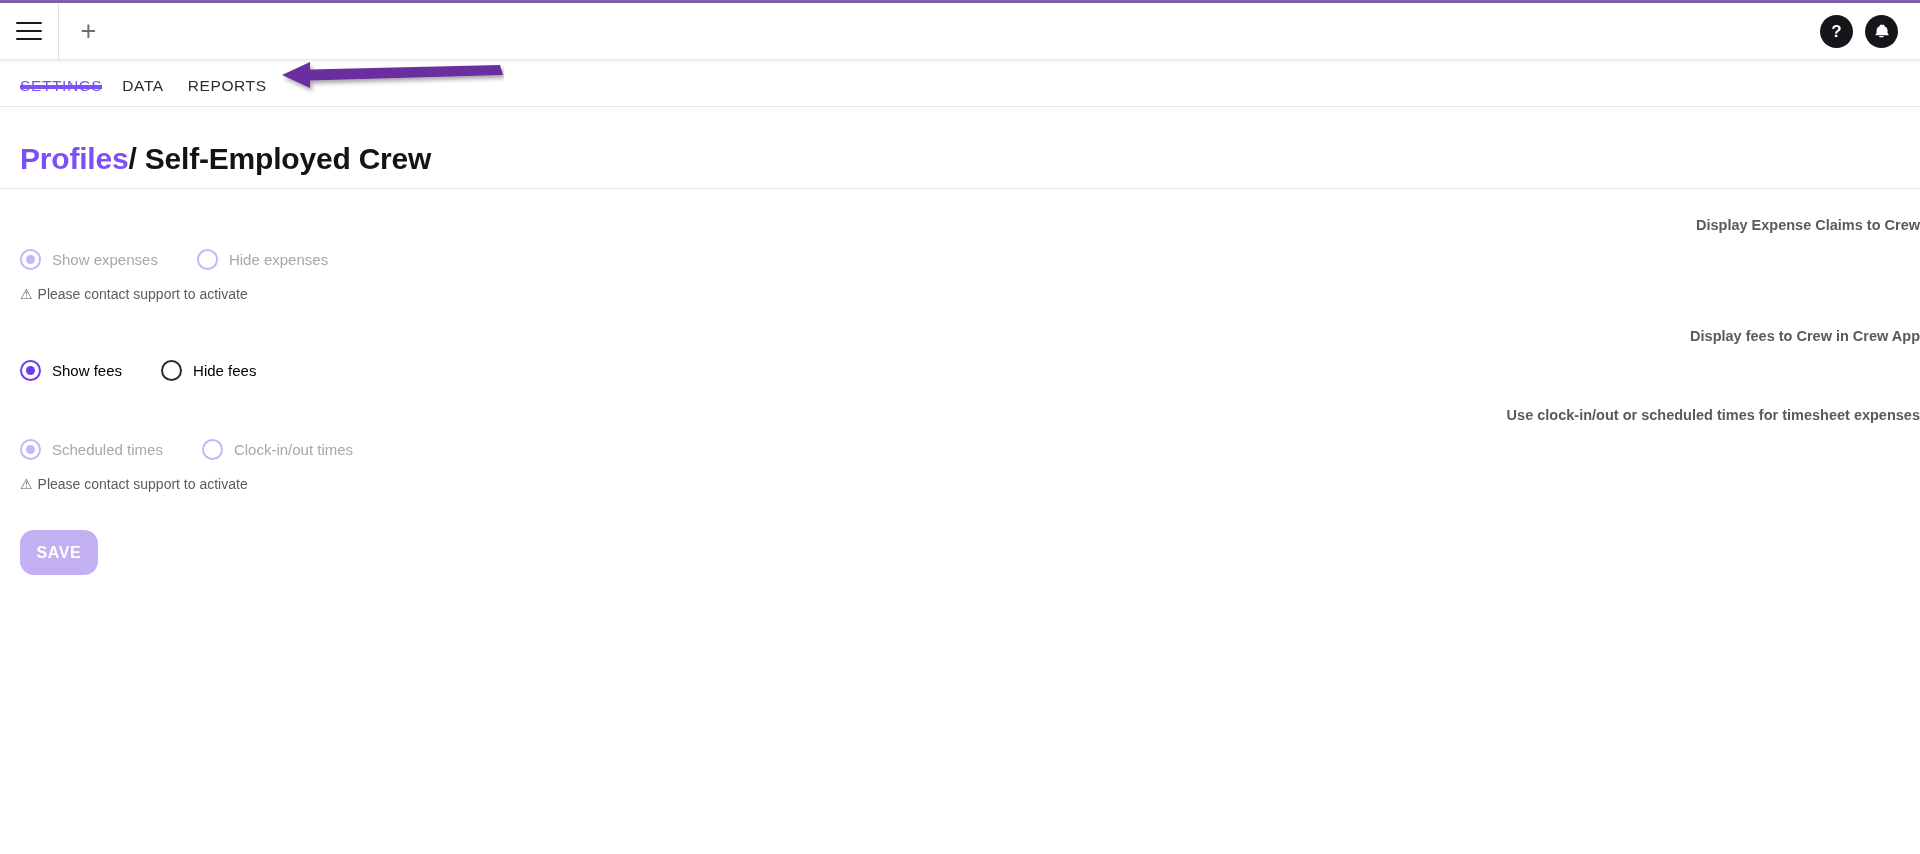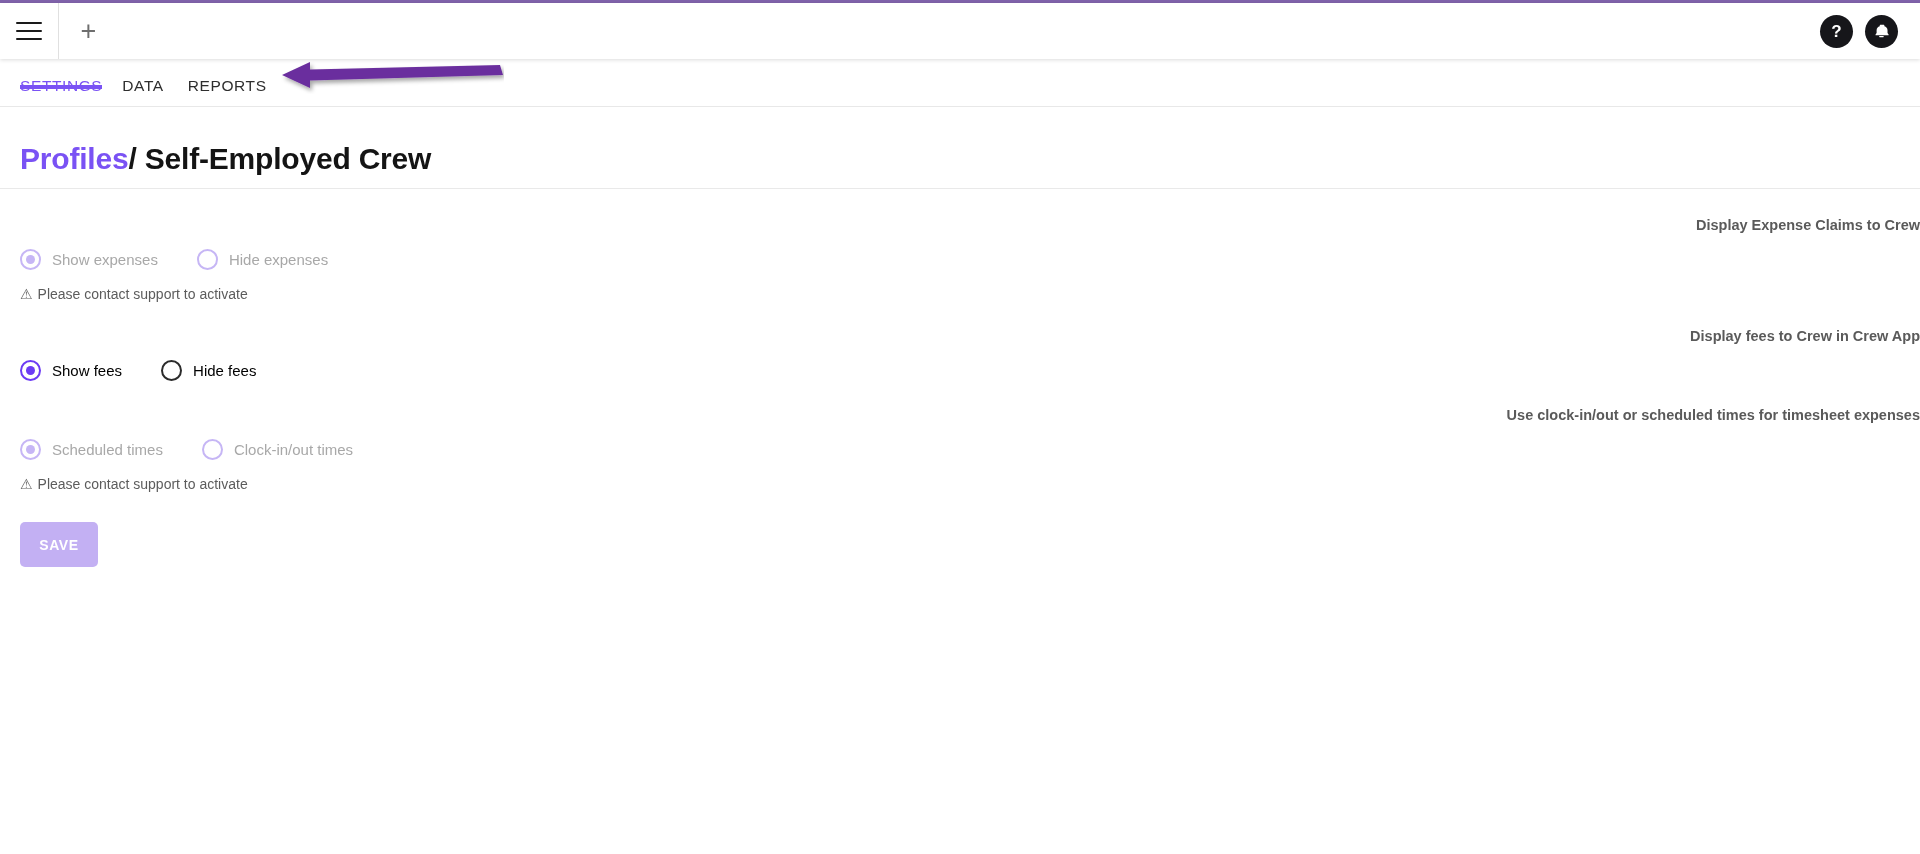--- a/index.html
+++ b/index.html
@@ -166,28 +166,28 @@
   }
   .note .warn {
     font-size: 14px;
     margin-right: 5px;
     color: #5c5c5c;
   }
 
   .spacer-26 { height: 26px; }
 
   .save-btn {
-    margin-top: 30px;
+    margin-top: 38px;
     width: 78px;
     height: 45px;
     background: #c3b0f3;
     color: #ffffff;
     border: none;
-    border-radius: 5px;
-    font-size: 14px;
+    border-radius: 14px;
+    font-size: 16px;
     font-weight: bold;
     letter-spacing: 0.6px;
     font-family: "Liberation Sans", sans-serif;
     cursor: pointer;
   }
 
   
   .arrow-annot {
     position: absolute;
     left: 276px;

